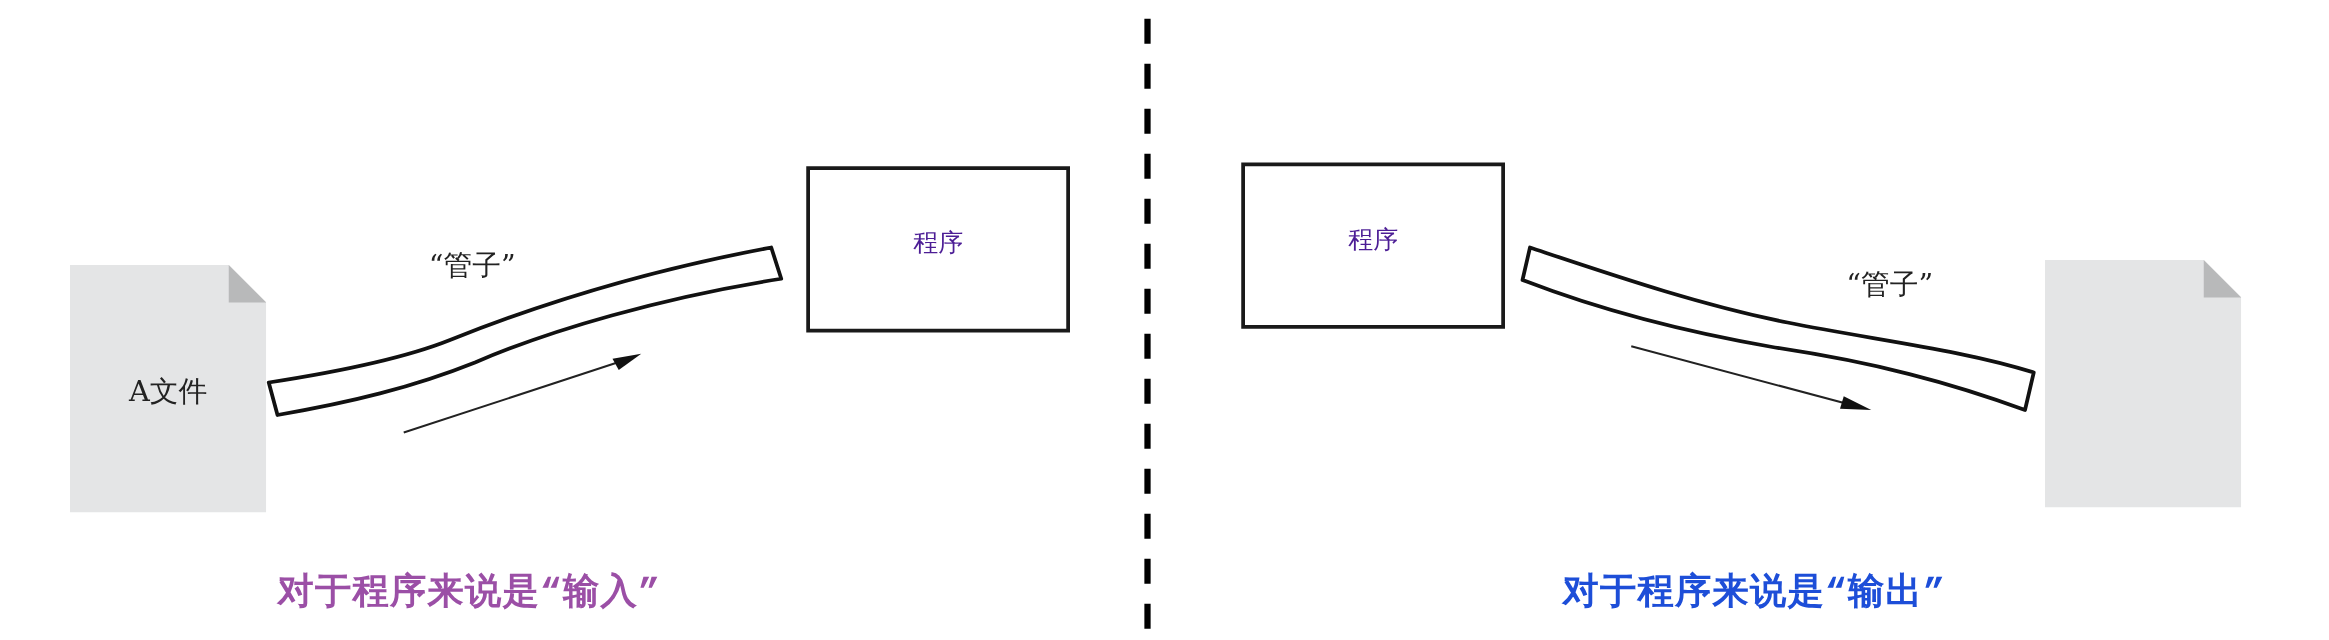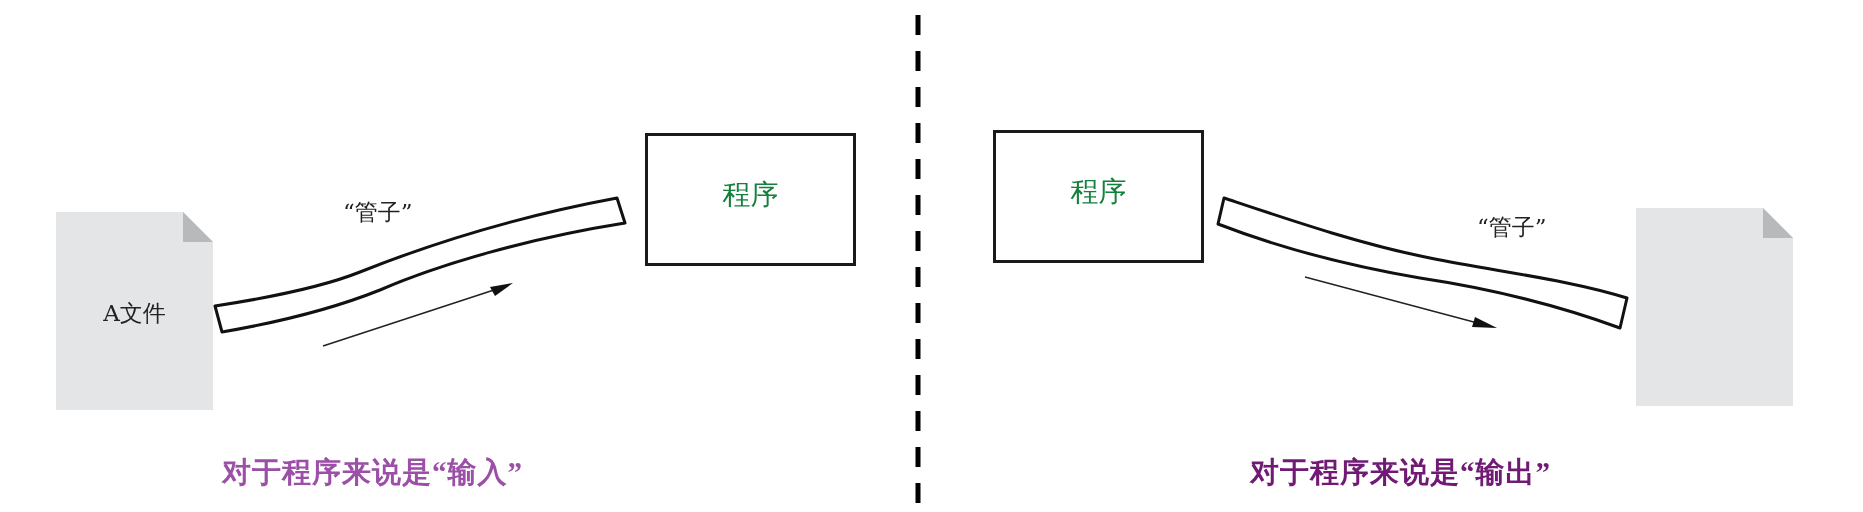--- a/index.html
+++ b/index.html
@@ -4,23 +4,23 @@
 <style>
   html, body { margin: 0; padding: 0; background: #ffffff; }
   body { width: 1863px; height: 512px; position: relative; overflow: hidden;
          font-family: "DejaVu Serif", "Liberation Serif", serif; }
   .file { position: absolute; width: 157px; height: 198px; }
   .file svg { position: absolute; left: 0; top: 0; }
   .file-label { position: absolute; left: 0; width: 157px; top: 86px; text-align: center;
                 font-size: 23px; color: #222; font-family: "DejaVu Serif", serif; }
   .prog { position: absolute; border: 3px solid #1a1a1a; background: #fff; box-sizing: border-box;
           display: flex; align-items: center; justify-content: center; }
-  .prog span { font-size: 28px; color: #15803d; margin-top: -10px; font-family: Liberation Mono, monospace; }
+  .prog span { font-size: 20px; color: #4c1d95; margin-top: -10px; font-family: Liberation Mono, monospace; }
   .pipe-label { position: absolute; font-size: 23px; color: #222; }
-  .caption { position: absolute; font-family: Liberation Serif, serif;
+  .caption { position: absolute; font-family: Liberation Mono, monospace;
              font-weight: bold; font-size: 29px; letter-spacing: 1px; }
   svg.overlay { position: absolute; left: 0; top: 0; }
 </style>
 </head>
 <body>
 
 <svg class="overlay" width="1863" height="512">
   <line x1="918" y1="15" x2="918" y2="505" stroke="#000" stroke-width="5" stroke-dasharray="20,16"></line>
 
   <path d="M215 306 C 280 296, 330 284, 360 272 C 430 244, 520 216, 617 198
@@ -59,13 +59,13 @@
 <div class="pipe-label" style="left:1477px; top:212px;">“管子”</div>
 
 <div class="file" style="left:1636px; top:208px;">
   <svg width="157" height="198">
     <polygon points="0,0 127,0 157,30 157,198 0,198" fill="#e4e5e6"></polygon>
     <polygon points="127,0 157,30 127,30" fill="#b8b9ba"></polygon>
   </svg>
 </div>
 
 <div class="caption" style="left:222px; top:453px; color:#9b4fa6;">对于程序来说是“输入”</div>
-<div class="caption" style="left:1250px; top:453px; color:#701a75;">对于程序来说是“输出”</div>
+<div class="caption" style="left:1250px; top:453px; color:#1d4ed8;">对于程序来说是“输出”</div>
 
 </body></html>

